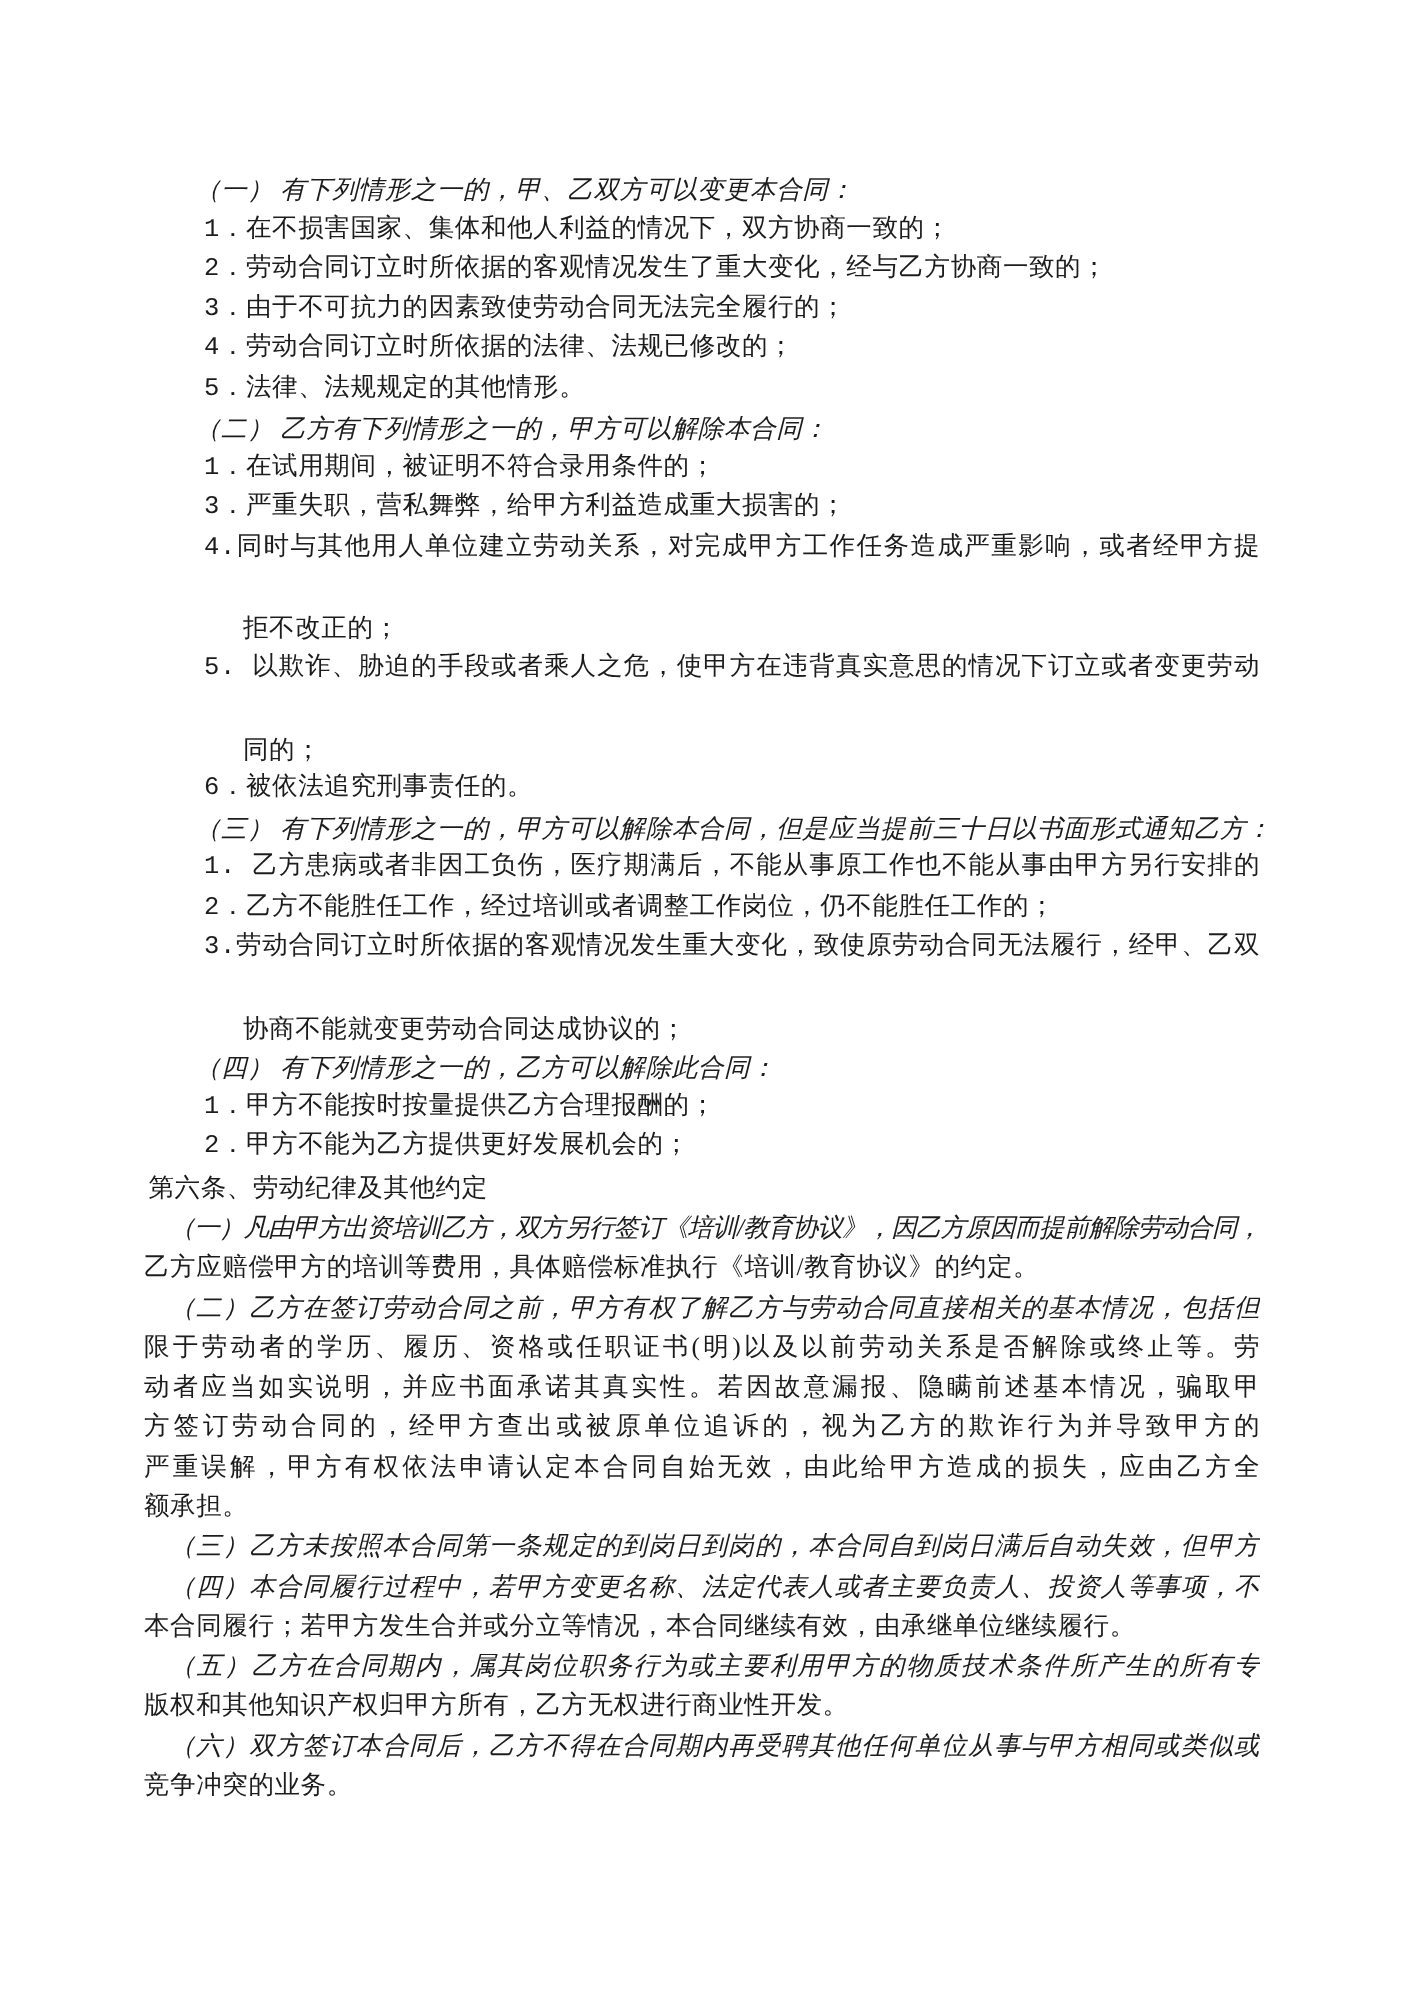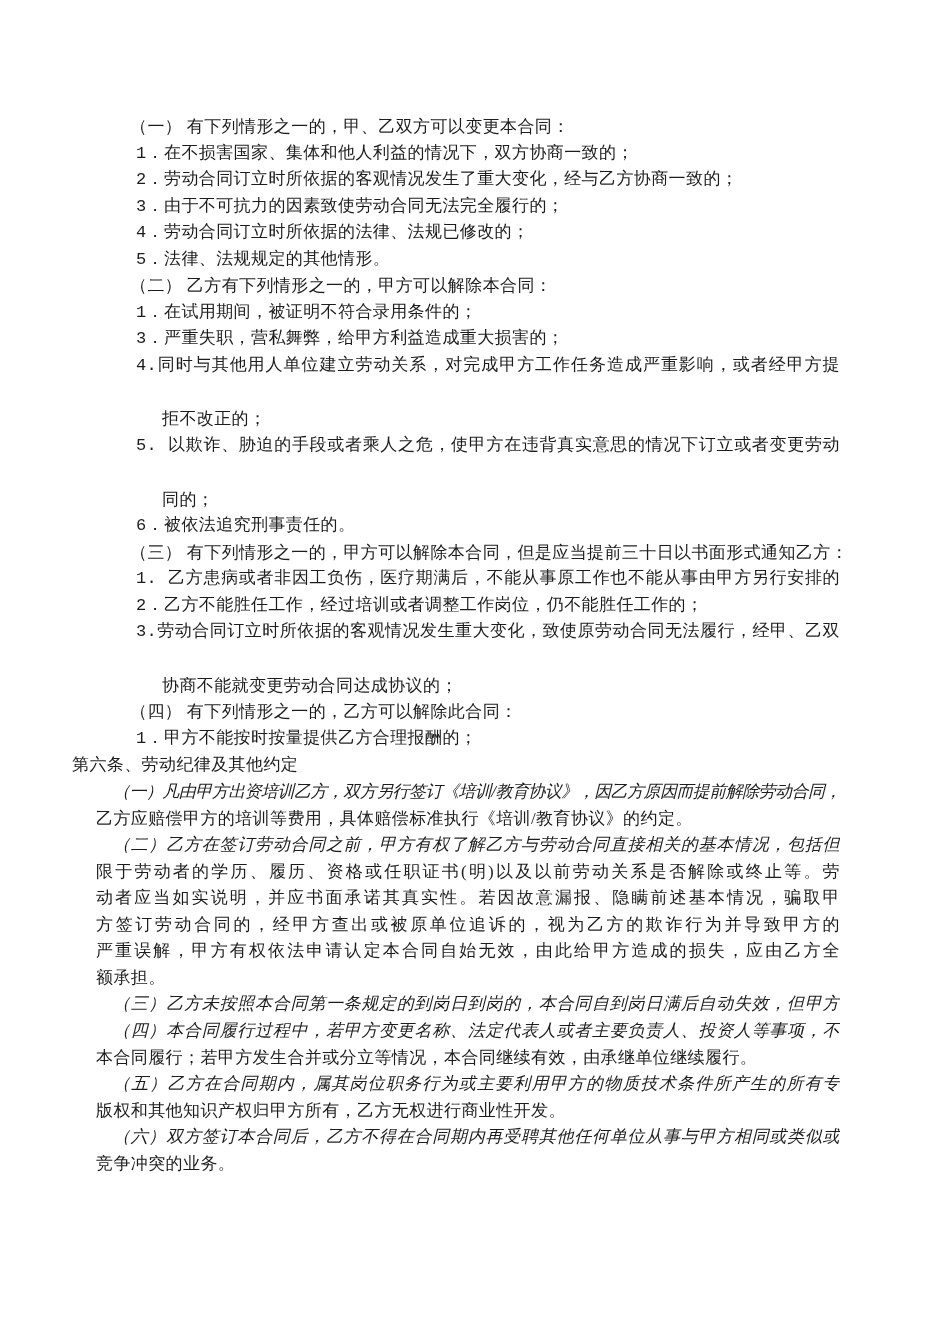--- a/index.html
+++ b/index.html
@@ -21,22 +21,22 @@
     top:114px; left:0; right:0;
     font-size:17px;
   }
   .line {
     height:26.55px;
     line-height:26.55px;
     white-space:nowrap;
     letter-spacing:0.4px;
   }
   
-  .sec { margin-left:72px; }   
-  .p1  { margin-left:130px; }  
+  .sec { margin-left:99px; }   
+  .p1  { margin-left:130px;font-style:italic; }  
   .n1  { margin-left:136px;font-family:Liberation Mono, monospace; }  
   .c1  { margin-left:162px;margin-top:27px; }  
   .p2  { margin-left:113px;font-style:italic; }  
   .c2  { margin-left:96px; }  
   
   .fill {
     white-space:normal;
     text-align:justify;
     text-align-last:justify;
     overflow:hidden;
@@ -63,20 +63,21 @@
       <div class="line n1 fill">5. 以欺诈、胁迫的手段或者乘人之危，使甲方在违背真实意思的情况下订立或者变更劳动合</div>
       <div class="line c1">同的；</div>
       <div class="line n1">6．被依法追究刑事责任的。</div>
       <div class="line p1">（三） 有下列情形之一的，甲方可以解除本合同，但是应当提前三十日以书面形式通知乙方：</div>
       <div class="line n1 fill">1. 乙方患病或者非因工负伤，医疗期满后，不能从事原工作也不能从事由甲方另行安排的工</div>
       <div class="line n1">2．乙方不能胜任工作，经过培训或者调整工作岗位，仍不能胜任工作的；</div>
       <div class="line n1 fill">3.劳动合同订立时所依据的客观情况发生重大变化，致使原劳动合同无法履行，经甲、乙双方</div>
       <div class="line c1">协商不能就变更劳动合同达成协议的；</div>
       <div class="line p1">（四） 有下列情形之一的，乙方可以解除此合同：</div>
       <div class="line n1">1．甲方不能按时按量提供乙方合理报酬的；</div>
+      <div class="line n1">2．甲方不能为乙方提供更好发展机会的；</div>
       <div class="line sec">第六条、劳动纪律及其他约定</div>
       <div class="line p2 fill tight">（一）凡由甲方出资培训乙方，双方另行签订《培训/教育协议》，因乙方原因而提前解除劳动合同，</div>
       <div class="line c2">乙方应赔偿甲方的培训等费用，具体赔偿标准执行《培训/教育协议》的约定。</div>
       <div class="line p2 fill">（二）乙方在签订劳动合同之前，甲方有权了解乙方与劳动合同直接相关的基本情况，包括但不</div>
       <div class="line c2 fill">限于劳动者的学历、履历、资格或任职证书(明)以及以前劳动关系是否解除或终止等。劳</div>
       <div class="line c2 fill">动者应当如实说明，并应书面承诺其真实性。若因故意漏报、隐瞒前述基本情况，骗取甲</div>
       <div class="line c2 fill">方签订劳动合同的，经甲方查出或被原单位追诉的，视为乙方的欺诈行为并导致甲方的</div>
       <div class="line c2 fill">严重误解，甲方有权依法申请认定本合同自始无效，由此给甲方造成的损失，应由乙方全</div>
       <div class="line c2">额承担。</div>
       <div class="line p2 fill">（三）乙方未按照本合同第一条规定的到岗日到岗的，本合同自到岗日满后自动失效，但甲方认</div>

